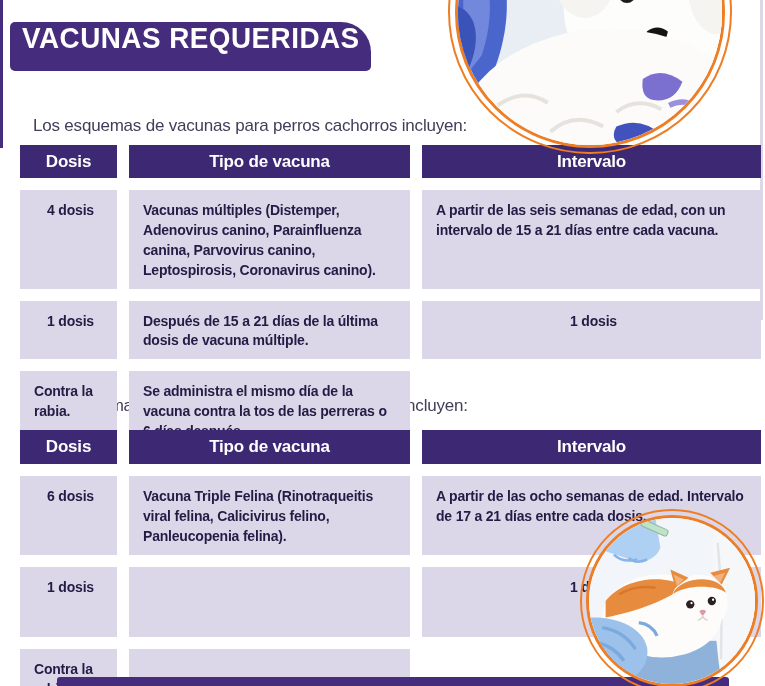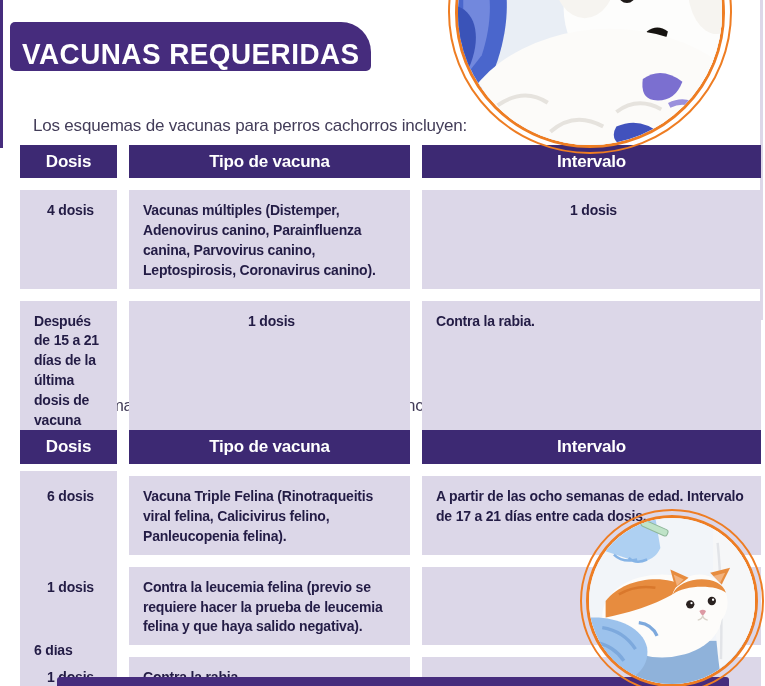--- a/index.html
+++ b/index.html
@@ -8,21 +8,21 @@
     font-family:"Liberation Sans",sans-serif;
   }
   
   .edge-left{position:absolute;left:0;top:0;width:3px;height:148px;background:#462c7d;}
   .edge-right{position:absolute;left:760px;top:0;width:3px;height:320px;background:#ddd7e8;}
 
   
   .banner{
     position:absolute;left:10px;top:22px;width:361px;height:49px;
     background:#462c7d;border-radius:5px 30px 5px 5px;
-    display:flex;align-items:flex-end;justify-content:center;
+    display:flex;align-items:flex-start;justify-content:center;
   }
   .banner span{
     color:#ffffff;font-weight:bold;font-size:29px;letter-spacing:.5px;
     transform:scaleX(.96);white-space:nowrap;
   }
 
   
   .intro{
     position:absolute;left:33px;margin:0;color:#433d59;font-size:17px;
     letter-spacing:-.2px;
@@ -118,20 +118,21 @@
 
   <p class="intro intro1">Los esquemas de vacunas para perros cachorros incluyen:</p>
 
   <div class="vtable t1">
     <div class="th">Dosis</div>
     <div class="th">Tipo de vacuna</div>
     <div class="th">Intervalo</div>
 
     <div class="td dose">4 dosis</div>
     <div class="td">Vacunas múltiples (Distemper, Adenovirus canino, Parainfluenza canina, Parvovirus canino, Leptospirosis, Coronavirus canino).</div>
+    <div class="td">A partir de las seis semanas de edad, con un intervalo de 15 a 21 días entre cada vacuna.</div>
 
     <div class="td dose">1 dosis</div>
     <div class="td">Después de 15 a 21 días de la última dosis de vacuna múltiple.</div>
 
     <div class="td dose">1 dosis</div>
     <div class="td">Contra la rabia.</div>
     <div class="td">Se administra el mismo día de la vacuna contra la tos de las perreras o 6 días después.</div>
   </div>
 
   <p class="intro intro2">Los esquemas de vacunas para cachorros felinos incluyen:</p>
@@ -139,21 +140,20 @@
   <div class="vtable t2">
     <div class="th">Dosis</div>
     <div class="th">Tipo de vacuna</div>
     <div class="th">Intervalo</div>
 
     <div class="td dose">6 dosis</div>
     <div class="td">Vacuna Triple Felina (Rinotraqueitis viral felina, Calicivirus felino, Panleucopenia felina).</div>
     <div class="td">A partir de las ocho semanas de edad. Intervalo de 17 a 21 días entre cada dosis.</div>
 
     <div class="td dose">1 dosis</div>
-    <div class="td">Contra la leucemia felina (previo se requiere hacer la prueba de leucemia felina y que haya salido negativa).</div>
     <div class="td"></div>
 
     <div class="td dose">1 dosis</div>
     <div class="td">Contra la rabia.</div>
     <div class="td"></div>
   </div>
 
   <div class="ring cat"></div>
   <div class="photo-circle cat">
     <svg viewBox="0 0 200 200">

